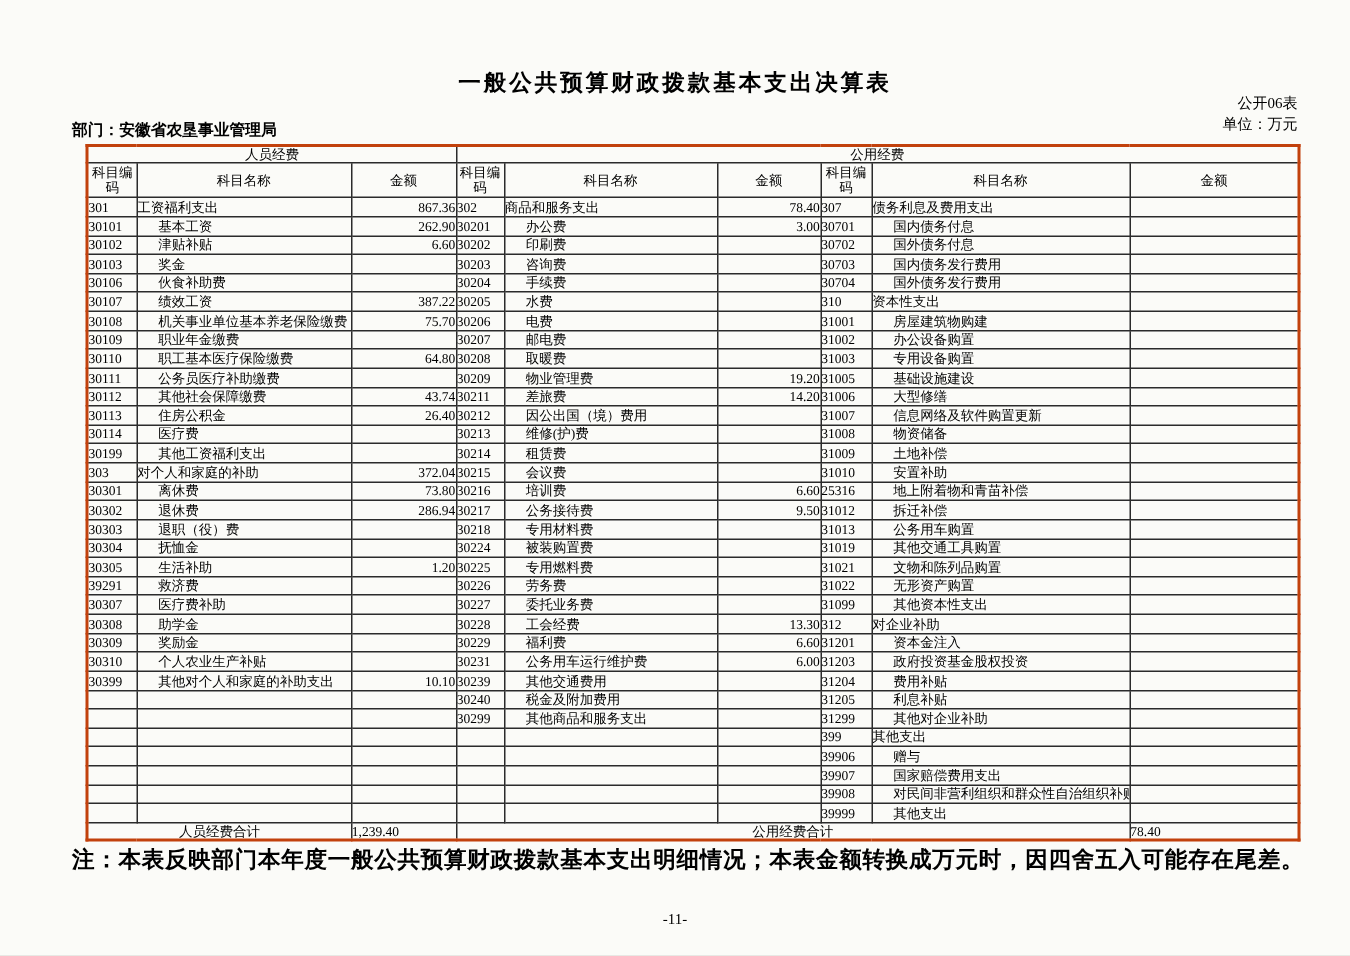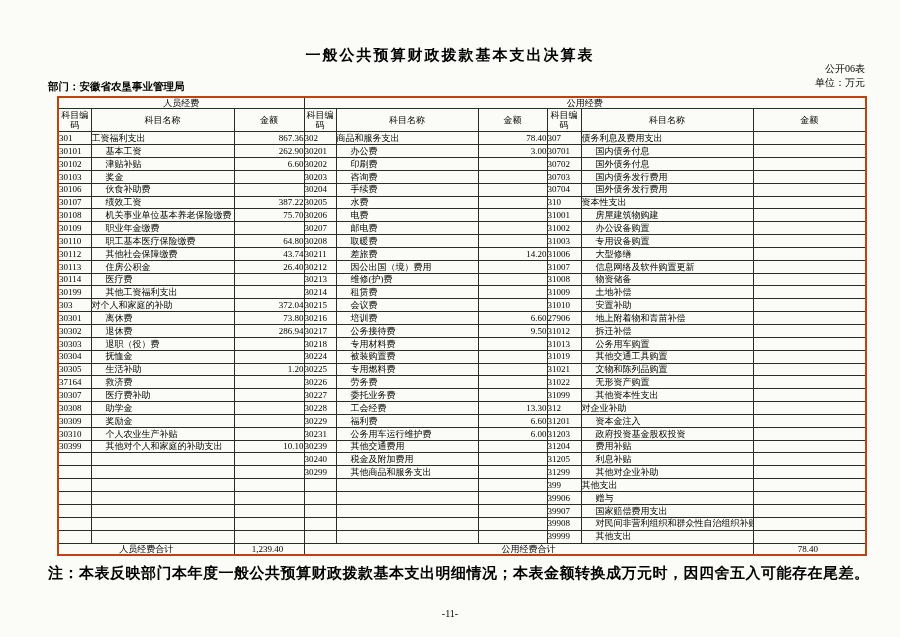--- a/index.html
+++ b/index.html
@@ -49,21 +49,21 @@
   .grp-hdr { height: 9px; text-align: center; font-size: 9px; }
   .col-hdr { height: 23px; text-align: center; font-size: 9px; }
   .col-hdr th { white-space: normal; }
   .main-table tbody tr { height: 12.64px; }
   .c-code { text-align: left; padding-left: 2px; }
   .c-name { text-align: left; padding-left: 3px; }
   .c-name.sub { padding-left: 14px; }
   .c-amt  { text-align: right; padding-right: 3px; }
   .totals-row { height: 11px; }
   .totals-row .t-label { text-align: center; }
-  .totals-row .t-amt { text-align: center; padding-right: 3px; margin-top: 16px; }
+  .totals-row .t-amt { text-align: left; padding-right: 3px; margin-top: 16px; }
   .foot-note {
     position: absolute; top: 564px; left: 48px; width: 830px;
     font-size: 15px; font-weight: bold; letter-spacing: 0.5px;
   }
   .page-number {
     position: absolute; top: 608px; left: 0; width: 900px;
     text-align: center; font-size: 10px;
   }
 </style>
 </head>
@@ -199,20 +199,31 @@
           <td class="c-name sub">职工基本医疗保险缴费</td>
           <td class="c-amt">64.80</td>
           <td class="c-code">30208</td>
           <td class="c-name sub">取暖费</td>
           <td class="c-amt"></td>
           <td class="c-code">31003</td>
           <td class="c-name sub">专用设备购置</td>
           <td class="c-amt"></td>
         </tr>
         <tr>
+          <td class="c-code">30111</td>
+          <td class="c-name sub">公务员医疗补助缴费</td>
+          <td class="c-amt"></td>
+          <td class="c-code">30209</td>
+          <td class="c-name sub">物业管理费</td>
+          <td class="c-amt">19.20</td>
+          <td class="c-code">31005</td>
+          <td class="c-name sub">基础设施建设</td>
+          <td class="c-amt"></td>
+        </tr>
+        <tr>
           <td class="c-code">30112</td>
           <td class="c-name sub">其他社会保障缴费</td>
           <td class="c-amt">43.74</td>
           <td class="c-code">30211</td>
           <td class="c-name sub">差旅费</td>
           <td class="c-amt">14.20</td>
           <td class="c-code">31006</td>
           <td class="c-name sub">大型修缮</td>
           <td class="c-amt"></td>
         </tr>
@@ -260,21 +271,21 @@
           <td class="c-name sub">安置补助</td>
           <td class="c-amt"></td>
         </tr>
         <tr>
           <td class="c-code">30301</td>
           <td class="c-name sub">离休费</td>
           <td class="c-amt">73.80</td>
           <td class="c-code">30216</td>
           <td class="c-name sub">培训费</td>
           <td class="c-amt">6.60</td>
-          <td class="c-code">27906</td>
+          <td class="c-code">25316</td>
           <td class="c-name sub">地上附着物和青苗补偿</td>
           <td class="c-amt"></td>
         </tr>
         <tr>
           <td class="c-code">30302</td>
           <td class="c-name sub">退休费</td>
           <td class="c-amt">286.94</td>
           <td class="c-code">30217</td>
           <td class="c-name sub">公务接待费</td>
           <td class="c-amt">9.50</td>
@@ -309,21 +320,21 @@
           <td class="c-name sub">生活补助</td>
           <td class="c-amt">1.20</td>
           <td class="c-code">30225</td>
           <td class="c-name sub">专用燃料费</td>
           <td class="c-amt"></td>
           <td class="c-code">31021</td>
           <td class="c-name sub">文物和陈列品购置</td>
           <td class="c-amt"></td>
         </tr>
         <tr>
-          <td class="c-code">37164</td>
+          <td class="c-code">39291</td>
           <td class="c-name sub">救济费</td>
           <td class="c-amt"></td>
           <td class="c-code">30226</td>
           <td class="c-name sub">劳务费</td>
           <td class="c-amt"></td>
           <td class="c-code">31022</td>
           <td class="c-name sub">无形资产购置</td>
           <td class="c-amt"></td>
         </tr>
         <tr>

